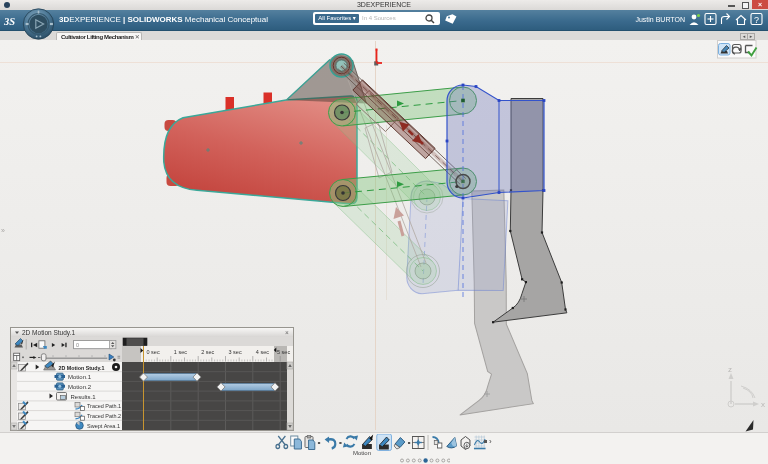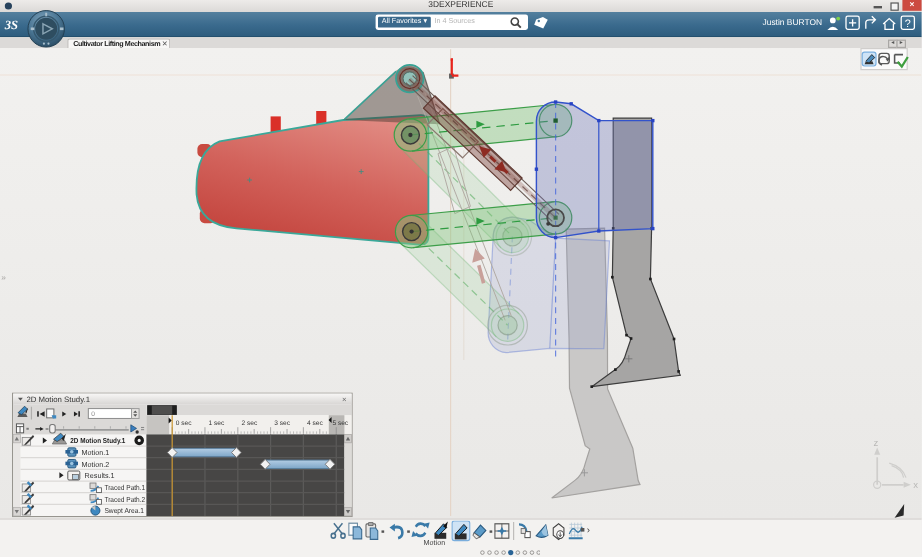--- a/index.html
+++ b/index.html
@@ -19,20 +19,21 @@
 </head>
 <body>
 <div class="abs" id="titlebar">
   <div class="abs" id="titletxt">3DEXPERIENCE</div>
   <div class="abs" style="left:4px;top:2px;width:6px;height:6px;border-radius:50%;background:#27425c;"></div>
   <div class="abs" style="left:728px;top:5px;width:7px;height:2px;background:#555;"></div>
   <div class="abs" style="left:742px;top:2px;width:5px;height:5px;border:1px solid #555;background:#f4f4f4;"></div>
   <div class="abs" style="left:752px;top:0;width:16px;height:9px;background:#cc4b41;color:#fff;font-size:7px;text-align:center;line-height:9px;font-weight:bold;">×</div>
 </div>
 <div class="abs" id="bluebar">
+  <div class="abs wtxt" style="left:59px;top:5px;font-size:8px;"><b>3D</b>EXPERIENCE&nbsp;<b>|&nbsp;SOLIDWORKS</b>&nbsp;Mechanical Conceptual</div>
   <div class="abs" style="left:313px;top:2px;width:127px;height:13px;background:#fff;border-radius:2px;"></div>
   <div class="abs" style="left:315px;top:4px;width:44px;height:9px;background:#3a698c;border-radius:1px;color:#fff;font-size:6px;line-height:9px;text-align:center;">All Favorites ▾</div>
   <div class="abs" style="left:362px;top:5px;font-size:6px;color:#b5b5b5;">In 4 Sources</div>
   <div class="abs wtxt" style="left:595px;top:6px;width:90px;text-align:right;font-size:7px;">Justin BURTON</div>
   <svg class="abs" style="left:424px;top:3px;" width="36" height="12" viewBox="0 0 36 12">
     <circle cx="5" cy="5" r="3" fill="none" stroke="#444" stroke-width="1.3"></circle>
     <line x1="7.2" y1="7.2" x2="10" y2="10" stroke="#444" stroke-width="1.5"></line>
     <path d="M24,2 L30,2 L33,5.5 L27,11 L21,5.5 Z" fill="#fff" transform="rotate(-20 27 6)"></path>
     <circle cx="25" cy="4.5" r="1" fill="#4a7a9a"></circle>
   </svg>

